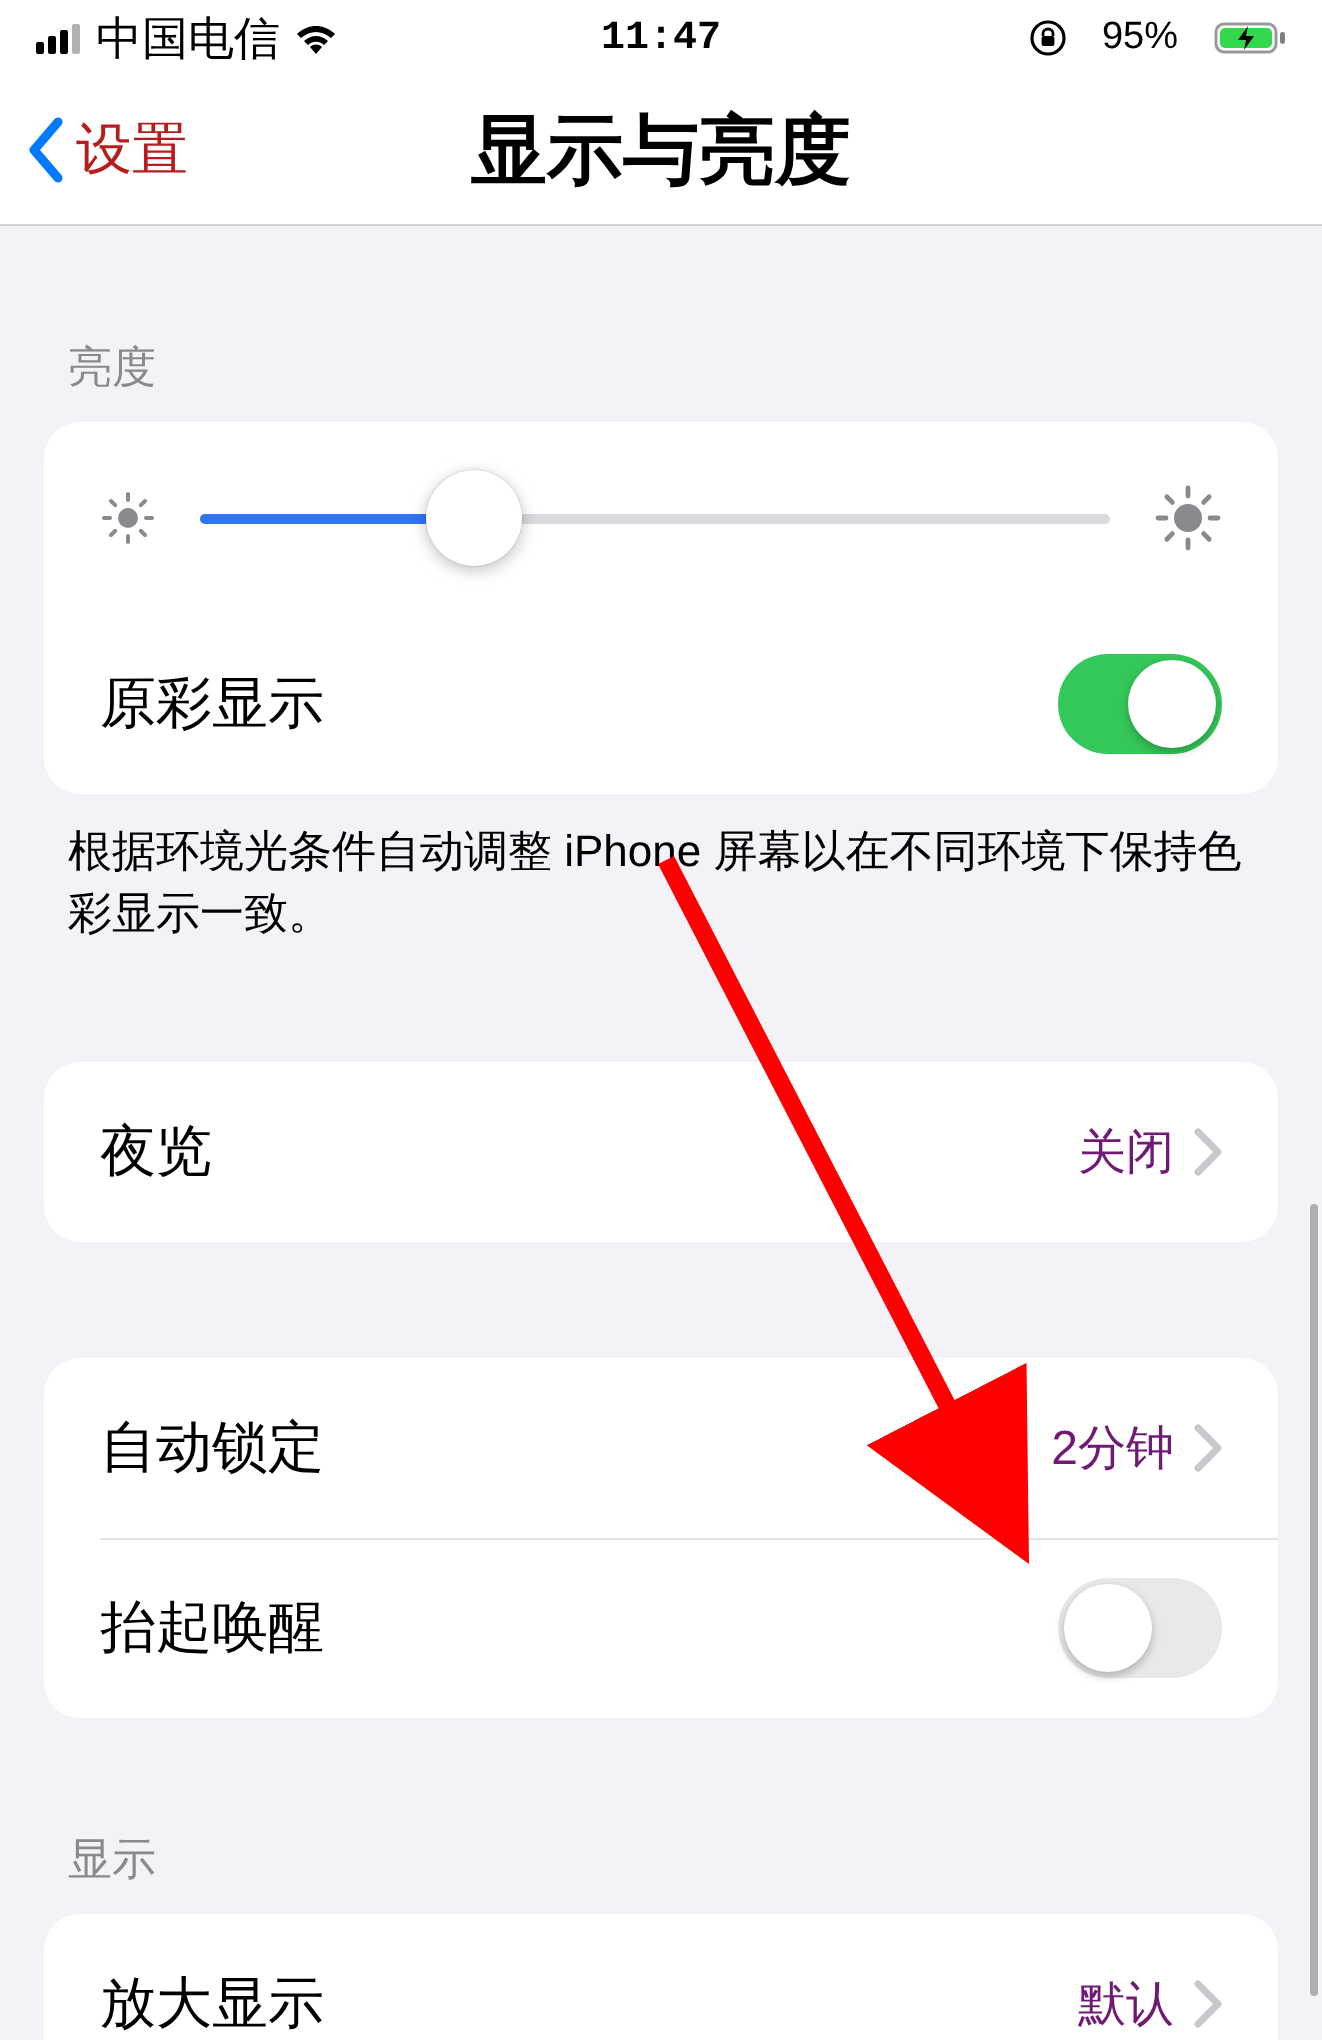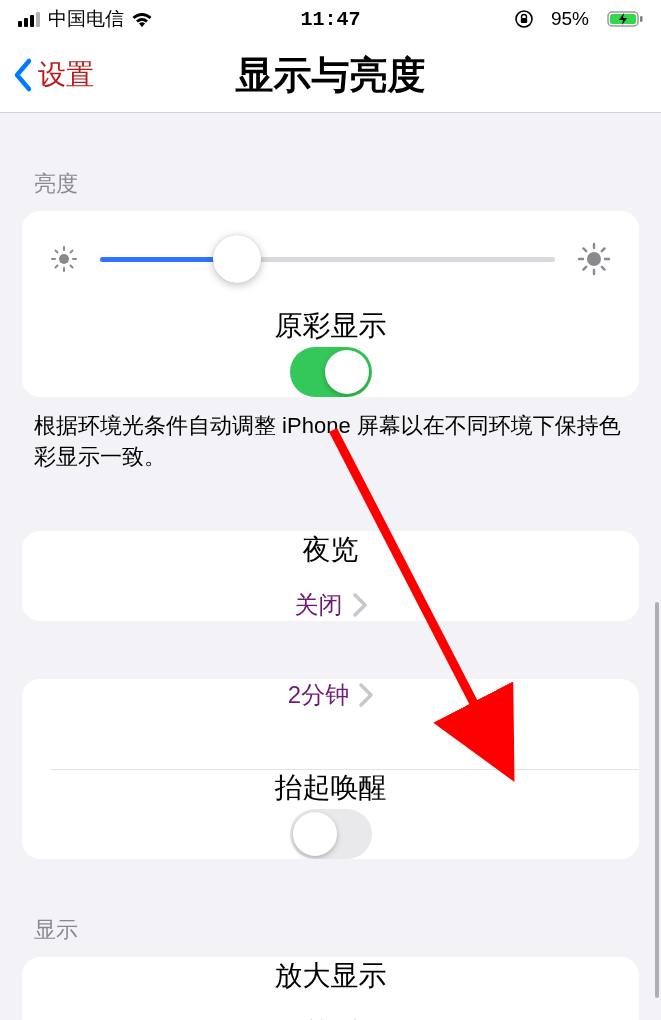--- a/index.html
+++ b/index.html
@@ -26,21 +26,21 @@
       padding: 0 18px;
       font-size: 20px;
       font-weight: 600;
     }
     .status-left {
       display: flex;
       align-items: center;
       gap: 6px;
     }
     .status-left .carrier {
-      font-size: 19px;
+      font-size: 23px;
       font-weight: 500;
     }
     .status-center {
       position: absolute;
       left: 50%;
       transform: translateX(-50%);
       font-size: 20px;
       font-weight: 700;
       font-family: Liberation Mono, monospace;
     }
@@ -103,21 +103,20 @@
       margin: 0 22px;
       overflow: hidden;
     }
     .cell {
       min-height: 90px;
       padding: 0 28px;
       display: flex;
       align-items: center;
       justify-content: space-between;
       position: relative;
-      flex-direction: column;
     }
     .cell + .cell::before {
       content: "";
       position: absolute;
       left: 28px;
       right: 0;
       top: 0;
       height: 1px;
       background: #e3e3e8;
     }
@@ -331,20 +330,21 @@
               <path d="M2 2 L12 12 L2 22" fill="none" stroke="#c7c7cc" stroke-width="3.5" stroke-linecap="round" stroke-linejoin="round"></path>
             </svg>
         </span>
       </div>
     </div>
   </div>
 
   <div class="group-gap"></div>
   <div class="group">
     <div class="cell">
+      <span class="cell-label">自动锁定</span>
       <div class="cell-right">
         <span class="cell-value">2分钟</span>
         <span class="chevron-right">
           <svg width="14" height="24" viewBox="0 0 14 24">
               <path d="M2 2 L12 12 L2 22" fill="none" stroke="#c7c7cc" stroke-width="3.5" stroke-linecap="round" stroke-linejoin="round"></path>
             </svg>
         </span>
       </div>
     </div>
     <div class="cell">

